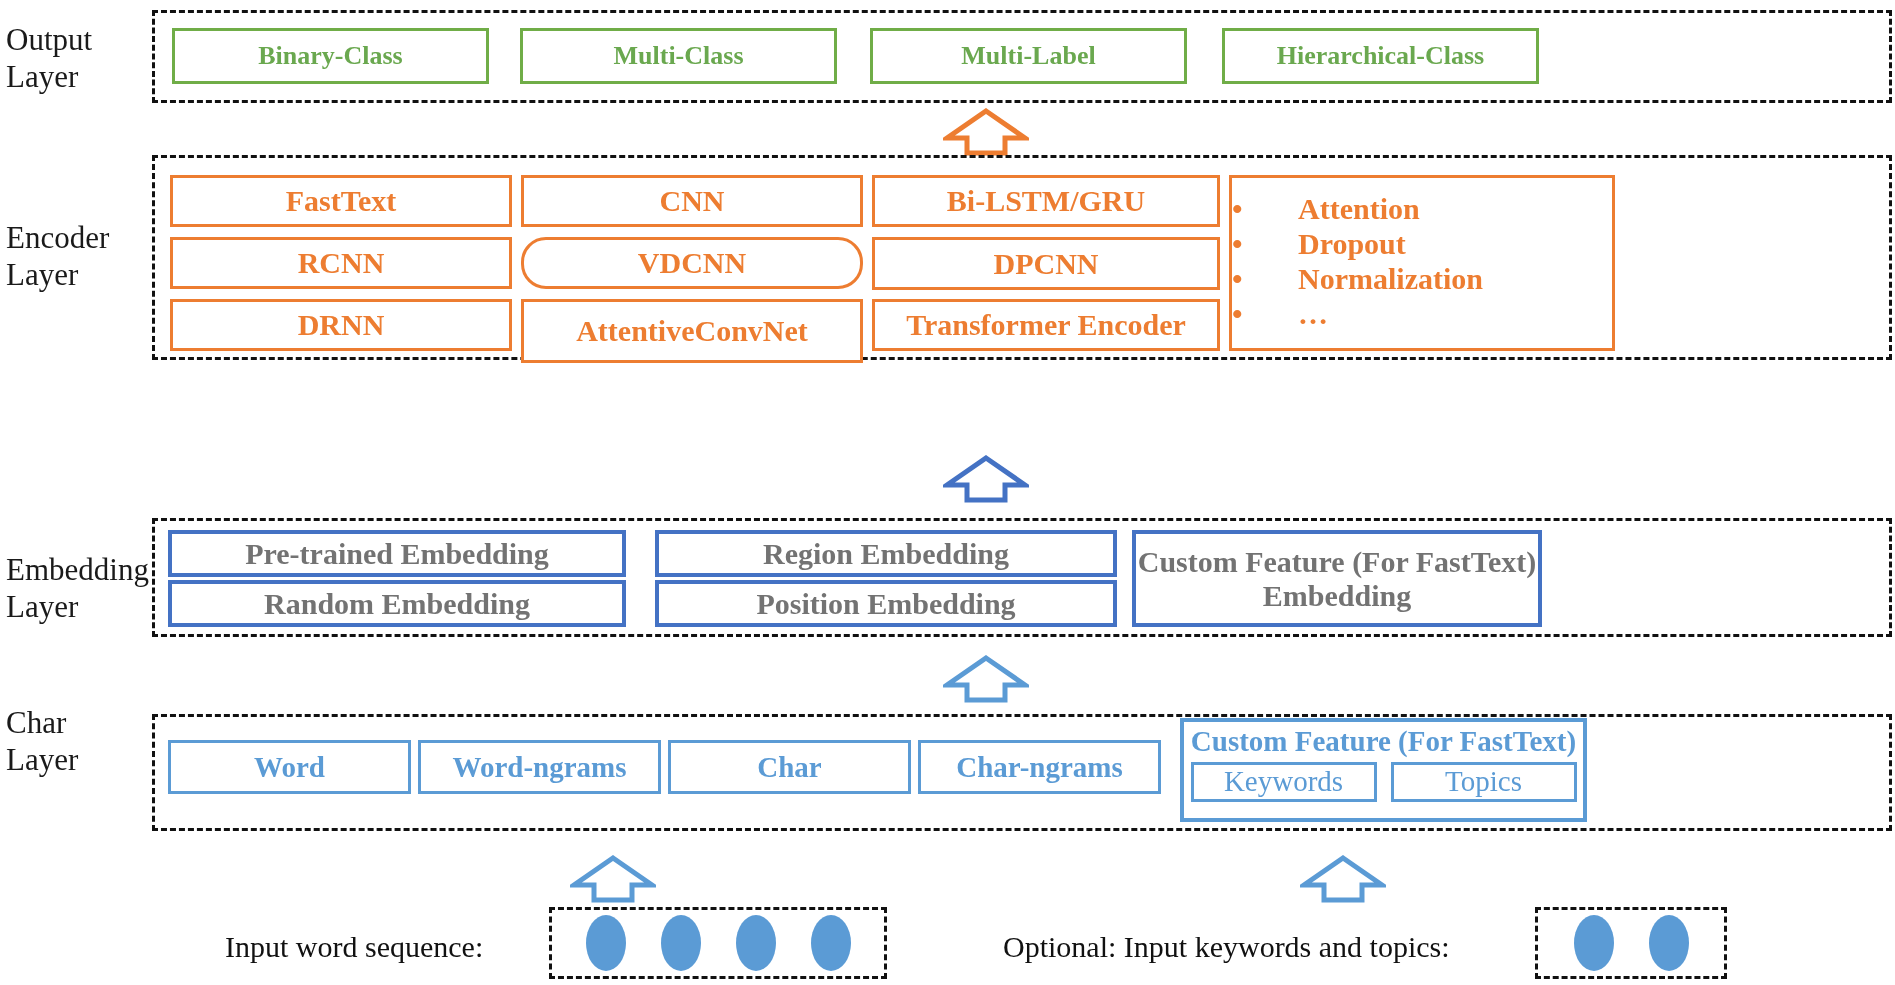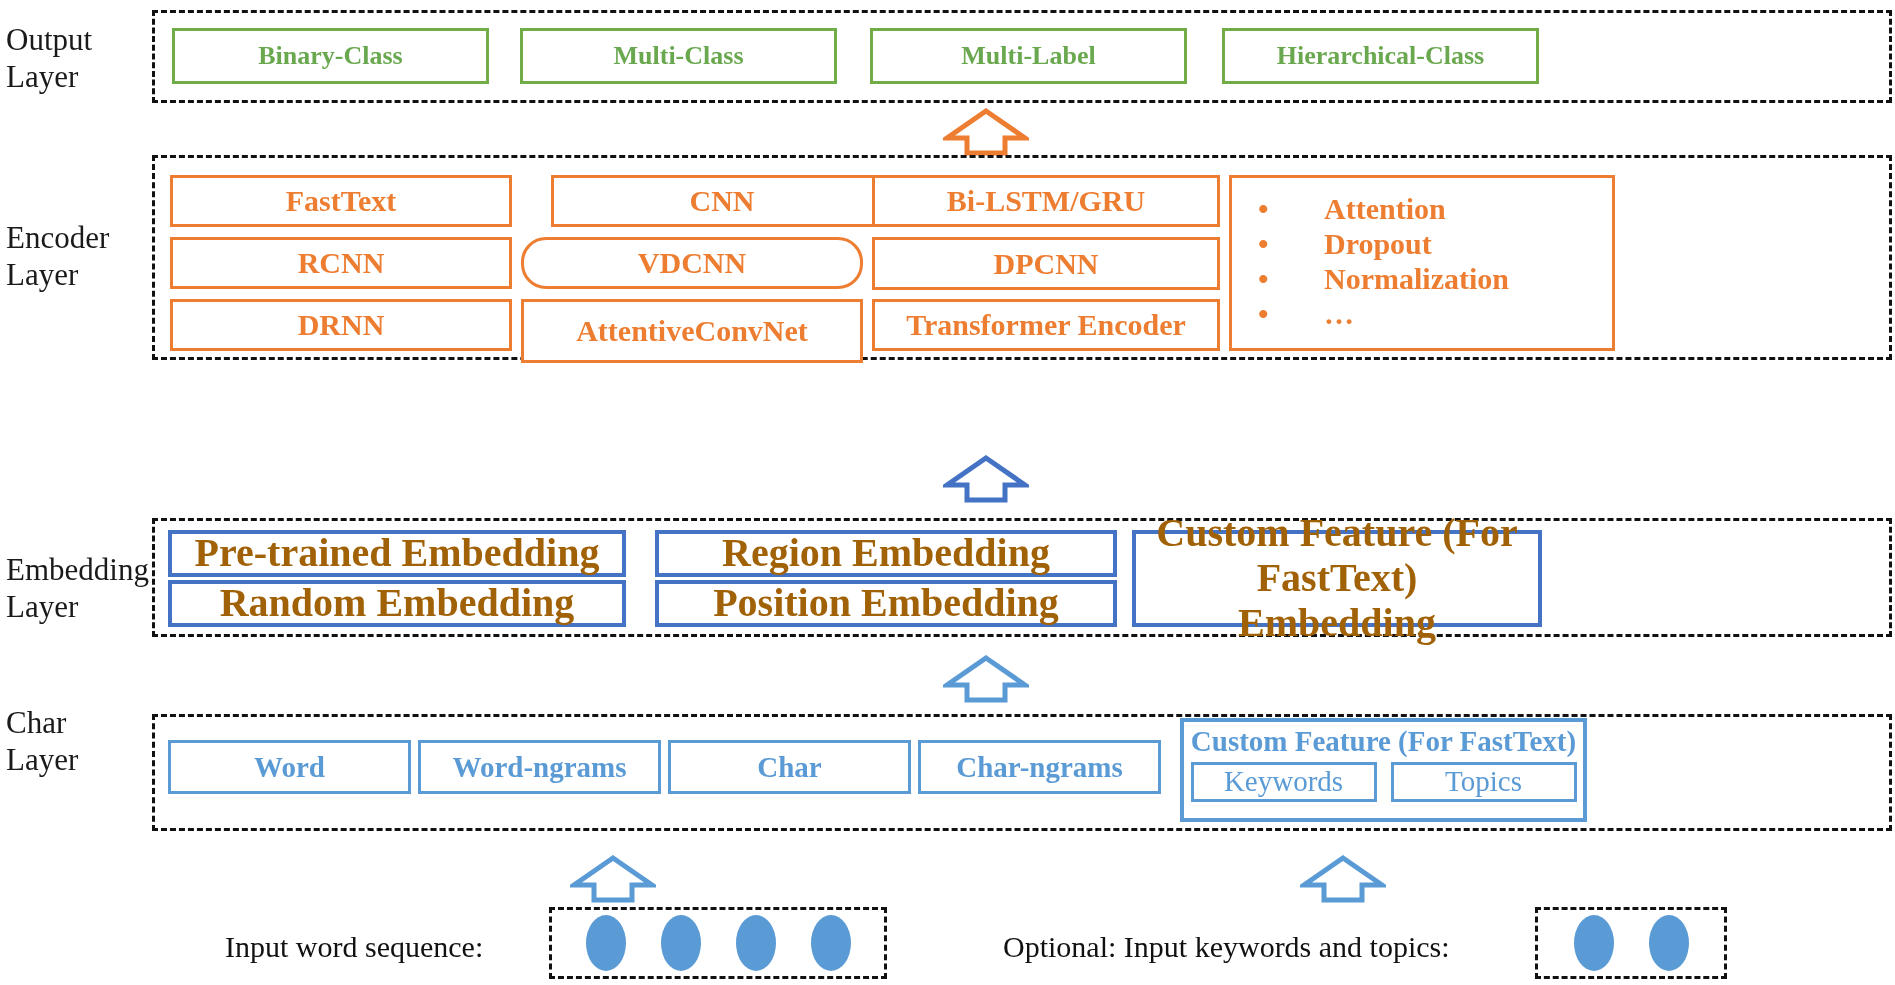--- a/index.html
+++ b/index.html
@@ -33,39 +33,38 @@
     display:flex;
     align-items:center;
     justify-content:center;
     text-align:center;
     font-weight:bold;
     background:#ffffff;
     line-height:1.12;
   }
   .green-box{border:3px solid #70ad47;color:#6aa84f;font-size:26px;}
   .orange-box{border:3.5px solid #ed7d31;color:#ed7d31;font-size:30px;}
-  .blue-box{border:4px solid #4472c4;color:#a16207;font-size:40px;}
+  .blue-box{border:4px solid #4472c4;color:#737373;font-size:30px;}
   .lblue-box{border:3.5px solid #5b9bd5;color:#5b9bd5;font-size:29px;}
 
   
   .bullet-panel{
     position:absolute;
     box-sizing:border-box;
     border:3.5px solid #ed7d31;
     background:#fff;
     padding:14px 0 0 0;
   }
   .bullet-row{
     display:flex;
     align-items:baseline;
     color:#ed7d31;
     font-weight:bold;
     font-size:30px;
     height:35px;
-    padding-left:26px;
   }
   .bullet-dot{
     width:26px;
     flex:0 0 26px;
     font-size:30px;
     line-height:1;
     color:#ed7d31;
   }
   .bullet-dot::before{content:"\2022";}
   .bullet-text{padding-left:40px;}
@@ -152,21 +151,21 @@
   <svg class="arrow" style="left:943px;top:108px;" width="86" height="48" viewBox="0 0 86 48">
     <polygon points="43,3 82,30 62,30 62,45 24,45 24,30 4,30" fill="#ffffff" stroke="#ED7D31" stroke-width="5" stroke-linejoin="miter"></polygon>
   </svg>
 
   <div class="layer-label" style="left:6px;top:220px;width:150px;">Encoder
 Layer</div>
 
   <div class="dashgroup" style="left:152px;top:155px;width:1740px;height:205px;"></div>
 
   <div class="box orange-box" style="left:170px;top:175px;width:342px;height:52px;">FastText</div>
-  <div class="box orange-box" style="left:521px;top:175px;width:342px;height:52px;margin-left:30px;">CNN</div>
+  <div class="box orange-box" style="left:521px;top:175px;width:342px;height:52px;">CNN</div>
   <div class="box orange-box" style="left:872px;top:175px;width:348px;height:52px;">Bi-LSTM/GRU</div>
 
   <div class="box orange-box" style="left:170px;top:237px;width:342px;height:52px;">RCNN</div>
   <div class="box orange-box" style="left:521px;top:237px;width:342px;height:52px;border-radius:25px;">VDCNN</div>
   <div class="box orange-box" style="left:872px;top:237px;width:348px;height:53px;">DPCNN</div>
 
   <div class="box orange-box" style="left:170px;top:299px;width:342px;height:52px;">DRNN</div>
   <div class="box orange-box" style="left:521px;top:299px;width:342px;height:64px;">AttentiveConvNet</div>
   <div class="box orange-box" style="left:872px;top:299px;width:348px;height:52px;">Transformer Encoder</div>
 

